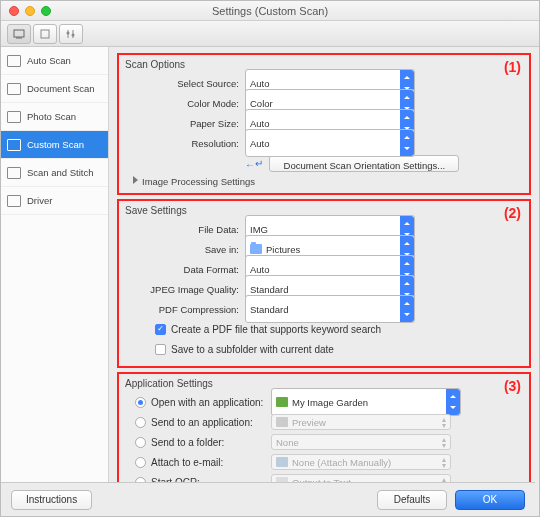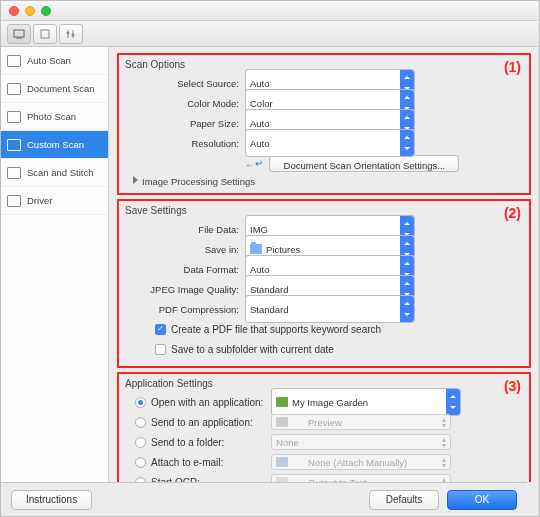--- a/index.html
+++ b/index.html
@@ -37,42 +37,43 @@
   .sel { flex:0 0 170px; height:28px; border:1px solid #bcbcbc; border-radius:3px; background:#fff; font-size:9.5px; padding:0 4px; display:flex; align-items:center; position:relative;}
   .sel .cap{ position:absolute; right:0; top:0; width:14px; height:100%; background:#3f82ff; border-radius:0 3px 3px 0;}
   .sel .cap::after{content:"";position:absolute;left:4px;top:3px;border:3px solid transparent;border-bottom-color:#fff;}
   .sel .cap::before{content:"";position:absolute;left:4px;bottom:3px;border:3px solid transparent;border-top-color:#fff;}
   .btn { height:17px; border:1px solid #bcbcbc; border-radius:3px; background:linear-gradient(#fff,#f0f0f0); font-size:9.5px; padding:0 8px; display:flex; align-items:flex-end; justify-content:center;}
   .chk { width:11px; height:11px; border:1px solid #aaa; border-radius:2px; margin-right:5px; background:#fff; display:inline-flex; align-items:center; justify-content:center;}
   .chk.checked{background:#3f82ff;border-color:#3f82ff;}
   .chk.checked::after{content:"✓";color:#fff;font-size:8px;line-height:1;}
   .radio{width:11px;height:11px;border:1px solid #aaa;border-radius:50%;margin-right:5px;background:#fff;display:inline-flex;align-items:center;justify-content:center;}
   .radio.checked::after{content:"";width:5px;height:5px;border-radius:50%;background:#3f82ff;}
-  .dis-sel{flex:0 0 180px;height:16px;border:1px solid #cfcfcf;border-radius:3px;background:#f4f4f4;color:#aaa;font-size:9.5px;padding:0 4px;display:flex;align-items:center;position:relative;gap:16px;}
+  .dis-sel{flex:0 0 180px;height:16px;border:1px solid #cfcfcf;border-radius:3px;background:#f4f4f4;color:#aaa;font-size:9.5px;padding:0 4px;display:flex;align-items:center;position:relative;}
   .dis-sel .arr{position:absolute;right:4px;top:2px;color:#bbb;font-size:8px;line-height:6px;}
   .icon-tiny{width:12px;height:10px;background:#ccc;margin-right:4px;border-radius:1px;flex-shrink:0;}
   .sub-disclose{display:flex;align-items:flex-start;gap:4px;margin:4px 0 0 8px;font-size:9.5px;color:#444;}
   .tri{width:0;height:0;border-top:4px solid transparent;border-bottom:4px solid transparent;border-left:5px solid #777;}
-  .footer{position:absolute;bottom:0;left:0;right:12px;height:34px;border-top:1px solid #c9c9c9;background:#ececec;display:flex;align-items:center;padding:0 10px;justify-content:space-between;}
+  .footer{position:absolute;bottom:0;left:0;right:4px;height:34px;border-top:1px solid #c9c9c9;background:#ececec;display:flex;align-items:center;padding:0 10px;justify-content:space-between;}
   .footer-right{display:flex;gap:8px;}
   .fbtn{height:20px;min-width:70px;border:1px solid #bcbcbc;border-radius:4px;background:linear-gradient(#fff,#f0f0f0);font-size:10px;display:flex;align-items:center;justify-content:center;padding:0 14px;}
   .fbtn.primary{background:linear-gradient(#5aa4ff,#1f6fe8);color:#fff;border-color:#1a5fcf;}
   .arrow-link{color:#2a6fe0;font-size:10px;margin-right:6px;}
   .folder-icon{width:12px;height:10px;background:#7fb0ff;border-radius:1px;margin-right:4px;flex-shrink:0;position:relative;}
   .folder-icon::before{content:"";position:absolute;top:-2px;left:1px;width:5px;height:2px;background:#7fb0ff;border-radius:1px 1px 0 0;}
 </style>
 </head>
 <body>
 
 <div class="titlebar">
   <div class="traffic">
     <span class="tl-close"></span>
     <span class="tl-min"></span>
     <span class="tl-max"></span>
   </div>
+  <span>Settings (Custom Scan)</span>
 </div>
 
 <div class="toolbar">
   <div class="tbtn active">
       <svg width="12" height="10">
         <rect x="1" y="1" width="10" height="7" fill="none" stroke="#666"></rect>
         <line x1="3" y1="9" x2="9" y2="9" stroke="#666"></line>
       </svg>
     </div>
   <div class="tbtn">

